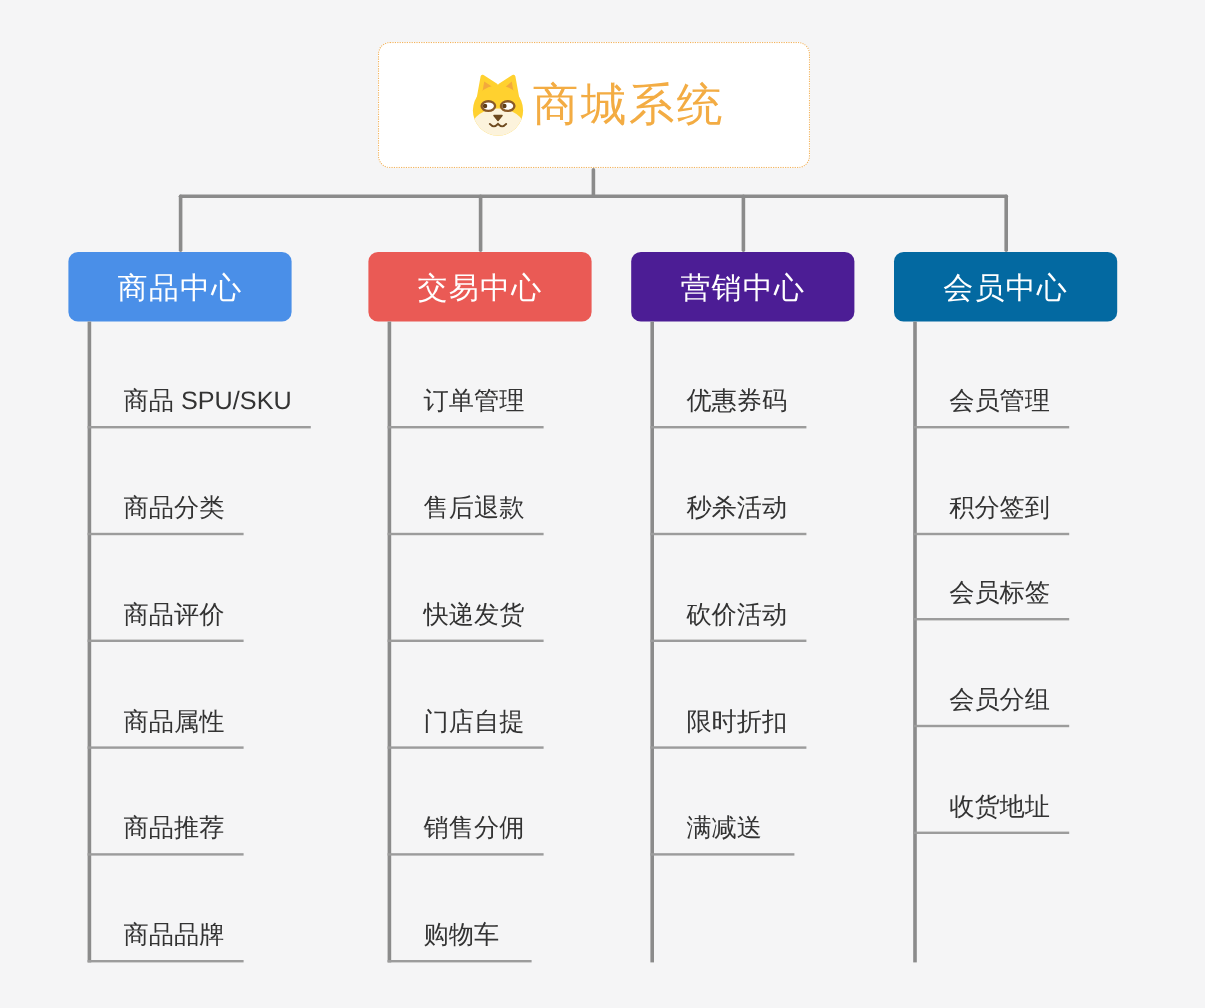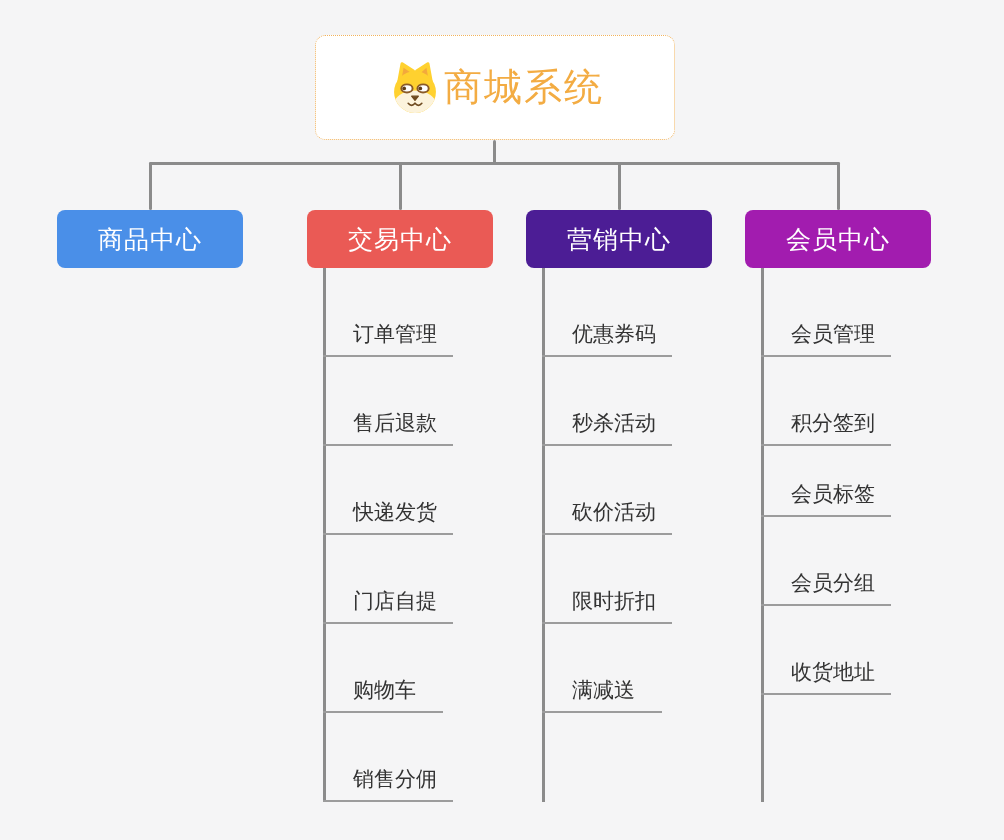--- a/index.html
+++ b/index.html
@@ -110,49 +110,58 @@
       <path d="M27.5 55 q4.3 5 8.5 0 q4.3 5 8.5 0" fill="none" stroke="#6e4a1f" stroke-width="2" stroke-linecap="round"></path>
     </svg>
     <span class="root-title">商城系统</span>
   </div>
 
 <div class="conn rounded" style="left: 493px; top: 140px; width: 3px; height: 25px;"></div>
     <div class="conn rounded" style="left: 148.5px; top: 162px; width: 691px; height: 3px;"></div>
     <div class="conn rounded" style="left: 148.5px; top: 162px; width: 3px; height: 48px;"></div>
     <div class="branch-col" style="left: 57px;">
       <div class="branch-node" style="background: rgb(74, 143, 232);">商品中心</div>
+      <div class="children">
+        <div class="vline" style="height: 534px;"></div>
+        <div class="child" style="height: 89px;">商品 SPU/SKU</div>
+        <div class="child" style="height: 89px;">商品分类</div>
+        <div class="child" style="height: 89px;">商品评价</div>
+        <div class="child" style="height: 89px;">商品属性</div>
+        <div class="child" style="height: 89px;">商品推荐</div>
+        <div class="child" style="height: 89px;">商品品牌</div>
+      </div>
     </div>
     <div class="conn rounded" style="left: 398.5px; top: 162px; width: 3px; height: 48px;"></div>
     <div class="branch-col" style="left: 307px;">
       <div class="branch-node" style="background: rgb(234, 90, 85);">交易中心</div>
       <div class="children">
         <div class="vline" style="height: 534px;"></div>
         <div class="child" style="height: 89px;">订单管理</div>
         <div class="child" style="height: 89px;">售后退款</div>
         <div class="child" style="height: 89px;">快递发货</div>
         <div class="child" style="height: 89px;">门店自提</div>
+        <div class="child" style="height: 89px;">销售分佣</div>
         <div class="child" style="height: 89px;">购物车</div>
-        <div class="child" style="height: 89px;">销售分佣</div>
       </div>
     </div>
     <div class="conn rounded" style="left: 617.5px; top: 162px; width: 3px; height: 48px;"></div>
     <div class="branch-col" style="left: 526px;">
       <div class="branch-node" style="background: #4c1d95;">营销中心</div>
       <div class="children">
         <div class="vline" style="height: 534px;"></div>
         <div class="child" style="height: 89px;">优惠券码</div>
         <div class="child" style="height: 89px;">秒杀活动</div>
         <div class="child" style="height: 89px;">砍价活动</div>
         <div class="child" style="height: 89px;">限时折扣</div>
         <div class="child" style="height: 89px;">满减送</div>
       </div>
     </div>
     <div class="conn rounded" style="left: 836.5px; top: 162px; width: 3px; height: 48px;"></div>
     <div class="branch-col" style="left: 745px;">
-      <div class="branch-node" style="background: #a21caf;">会员中心</div>
+      <div class="branch-node" style="background: #0369a1;">会员中心</div>
       <div class="children">
         <div class="vline" style="height: 534px;"></div>
         <div class="child" style="height: 89px;">会员管理</div>
         <div class="child" style="height: 89px;">积分签到</div>
         <div class="child" style="height: 71px;">会员标签</div>
         <div class="child" style="height: 89px;">会员分组</div>
         <div class="child" style="height: 89px;">收货地址</div>
       </div>
     </div>
   </div>

